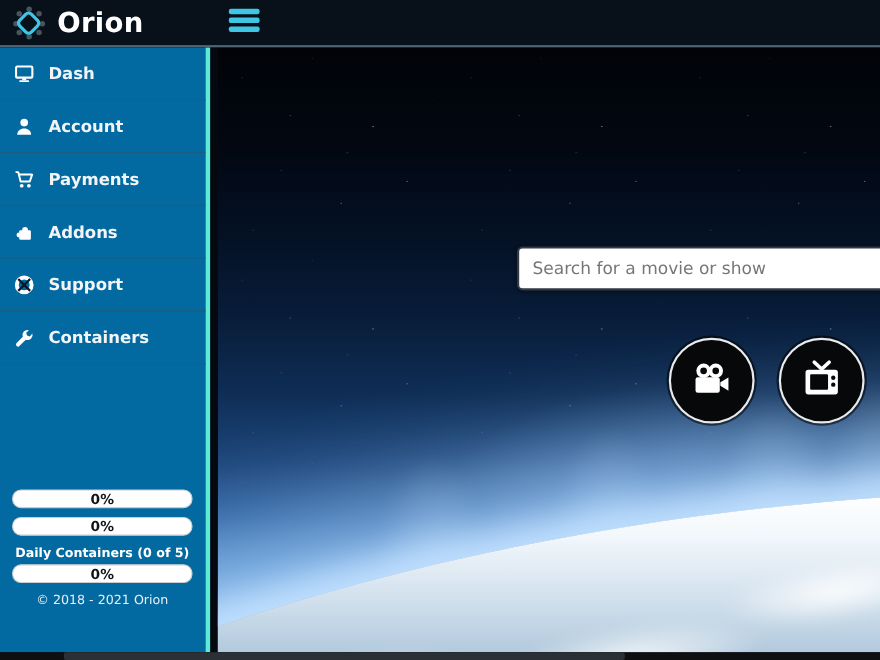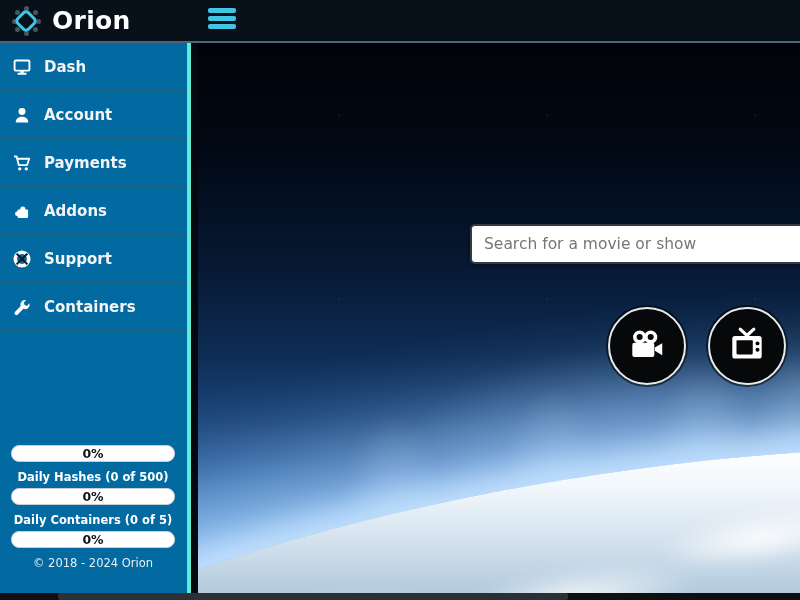--- a/index.html
+++ b/index.html
@@ -173,27 +173,26 @@
     <div class="nav-item">
       <svg viewBox="0 0 16 16">
         <path fill="#fff" d="M14.6 4.7a4 4 0 0 1-5.3 4.9l-5 5a1.7 1.7 0 1 1-2.4-2.4l5-5a4 4 0 0 1 4.9-5.3L9.6 4.1l.7 2.2 2.2.7z"></path>
       </svg>
       <span>Containers</span>
     </div>
 
     <div class="stats">
       <div class="stat-bar">0%</div>
 
-      <div class="stat-label">Daily Hashes (0 of 500)</div>
       <div class="stat-bar">0%</div>
 
       <div class="stat-label">Daily Containers (0 of 5)</div>
       <div class="stat-bar">0%</div>
 
-      <div class="copyright">© 2018 - 2024 Orion</div>
+      <div class="copyright">© 2018 - 2021 Orion</div>
     </div>
   </div>
 
   <div class="main">
     <div class="sky"></div>
     <div class="stars"></div>
     <div class="ray r1"></div>
     <div class="ray r2"></div>
     <div class="ray r3"></div>
     <div class="ray r4"></div>

